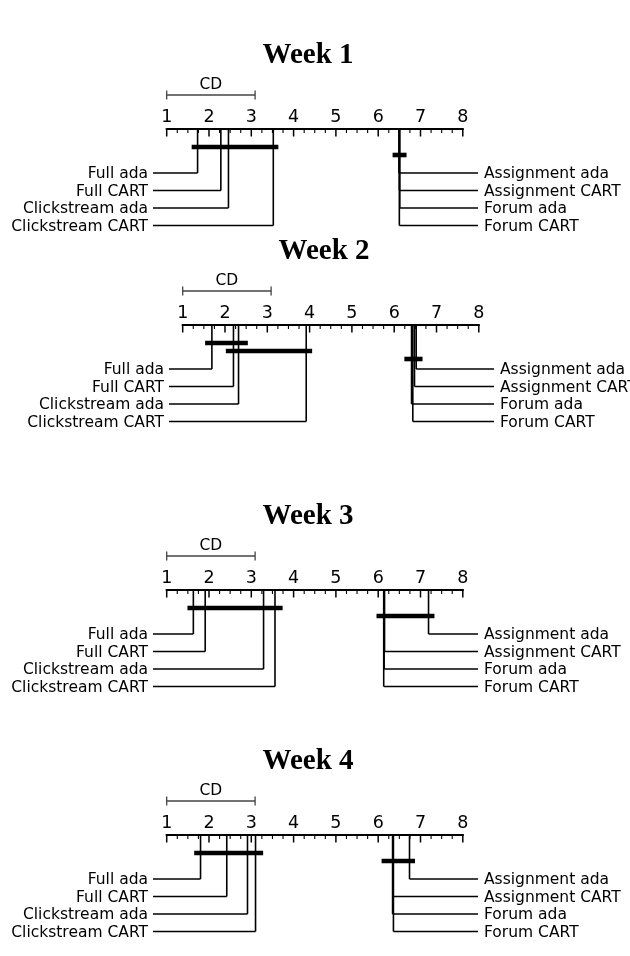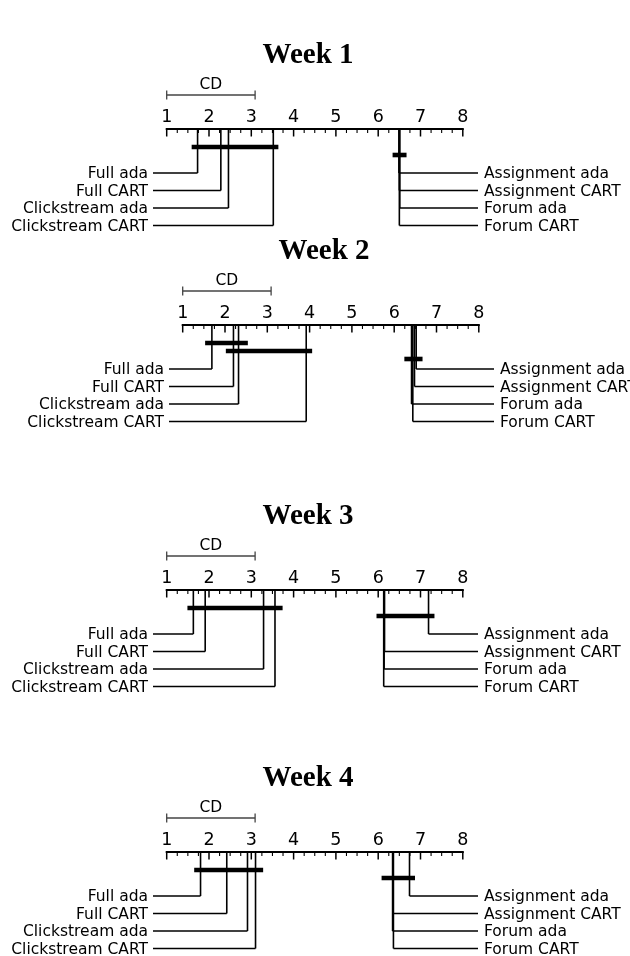--- a/index.html
+++ b/index.html
@@ -224,21 +224,21 @@
         <line x1="384.545" y1="122" x2="384.545" y2="183.5" stroke="#000000" stroke-width="1.6"></line>
         <line x1="384.545" y1="183.5" x2="478" y2="183.5" stroke="#000000" stroke-width="1.6"></line>
         <text x="484" y="188.5" text-anchor="start" class="label-text">Assignment CART</text>
         <line x1="384.12199999999996" y1="122" x2="384.12199999999996" y2="201" stroke="#000000" stroke-width="1.6"></line>
         <line x1="384.12199999999996" y1="201" x2="478" y2="201" stroke="#000000" stroke-width="1.6"></line>
         <text x="484" y="206" text-anchor="start" class="label-text">Forum ada</text>
         <line x1="383.699" y1="122" x2="383.699" y2="218.5" stroke="#000000" stroke-width="1.6"></line>
         <line x1="383.699" y1="218.5" x2="478" y2="218.5" stroke="#000000" stroke-width="1.6"></line>
         <text x="484" y="223.5" text-anchor="start" class="label-text">Forum CART</text>
       </svg></div>
-    <div class="cd-diagram" style="top: 717px; height: 239px;"><svg width="630" height="239" viewBox="0 0 630 239">
+    <div class="cd-diagram" style="top: 700px; height: 239px;"><svg width="630" height="239" viewBox="0 0 630 239">
         <text x="308" y="69" text-anchor="middle" class="week-title">Week 4</text>
         <text x="210.90349999999998" y="95" text-anchor="middle" class="cd-text">CD</text>
         <line x1="166.7" y1="101" x2="255.10699999999997" y2="101" stroke="#444444" stroke-width="1.3"></line>
         <line x1="166.7" y1="96.5" x2="166.7" y2="105.5" stroke="#444444" stroke-width="1.3"></line>
         <line x1="255.10699999999997" y1="96.5" x2="255.10699999999997" y2="105.5" stroke="#444444" stroke-width="1.3"></line>
         <line x1="165.7" y1="135" x2="463.8" y2="135" stroke="#000000" stroke-width="1.8"></line>
         <line x1="166.7" y1="135" x2="166.7" y2="142.5" stroke="#000000" stroke-width="1.5"></line>
         <line x1="177.27499999999998" y1="135" x2="177.27499999999998" y2="139" stroke="#000000" stroke-width="1.1"></line>
         <line x1="187.85" y1="135" x2="187.85" y2="139" stroke="#000000" stroke-width="1.1"></line>
         <line x1="198.42499999999998" y1="135" x2="198.42499999999998" y2="139" stroke="#000000" stroke-width="1.1"></line>

